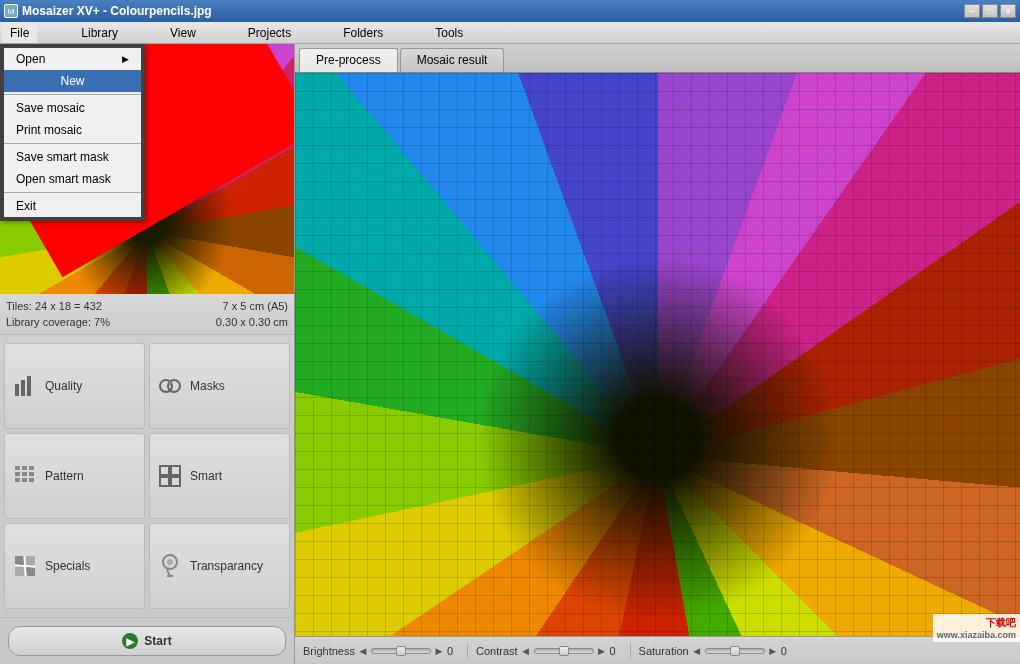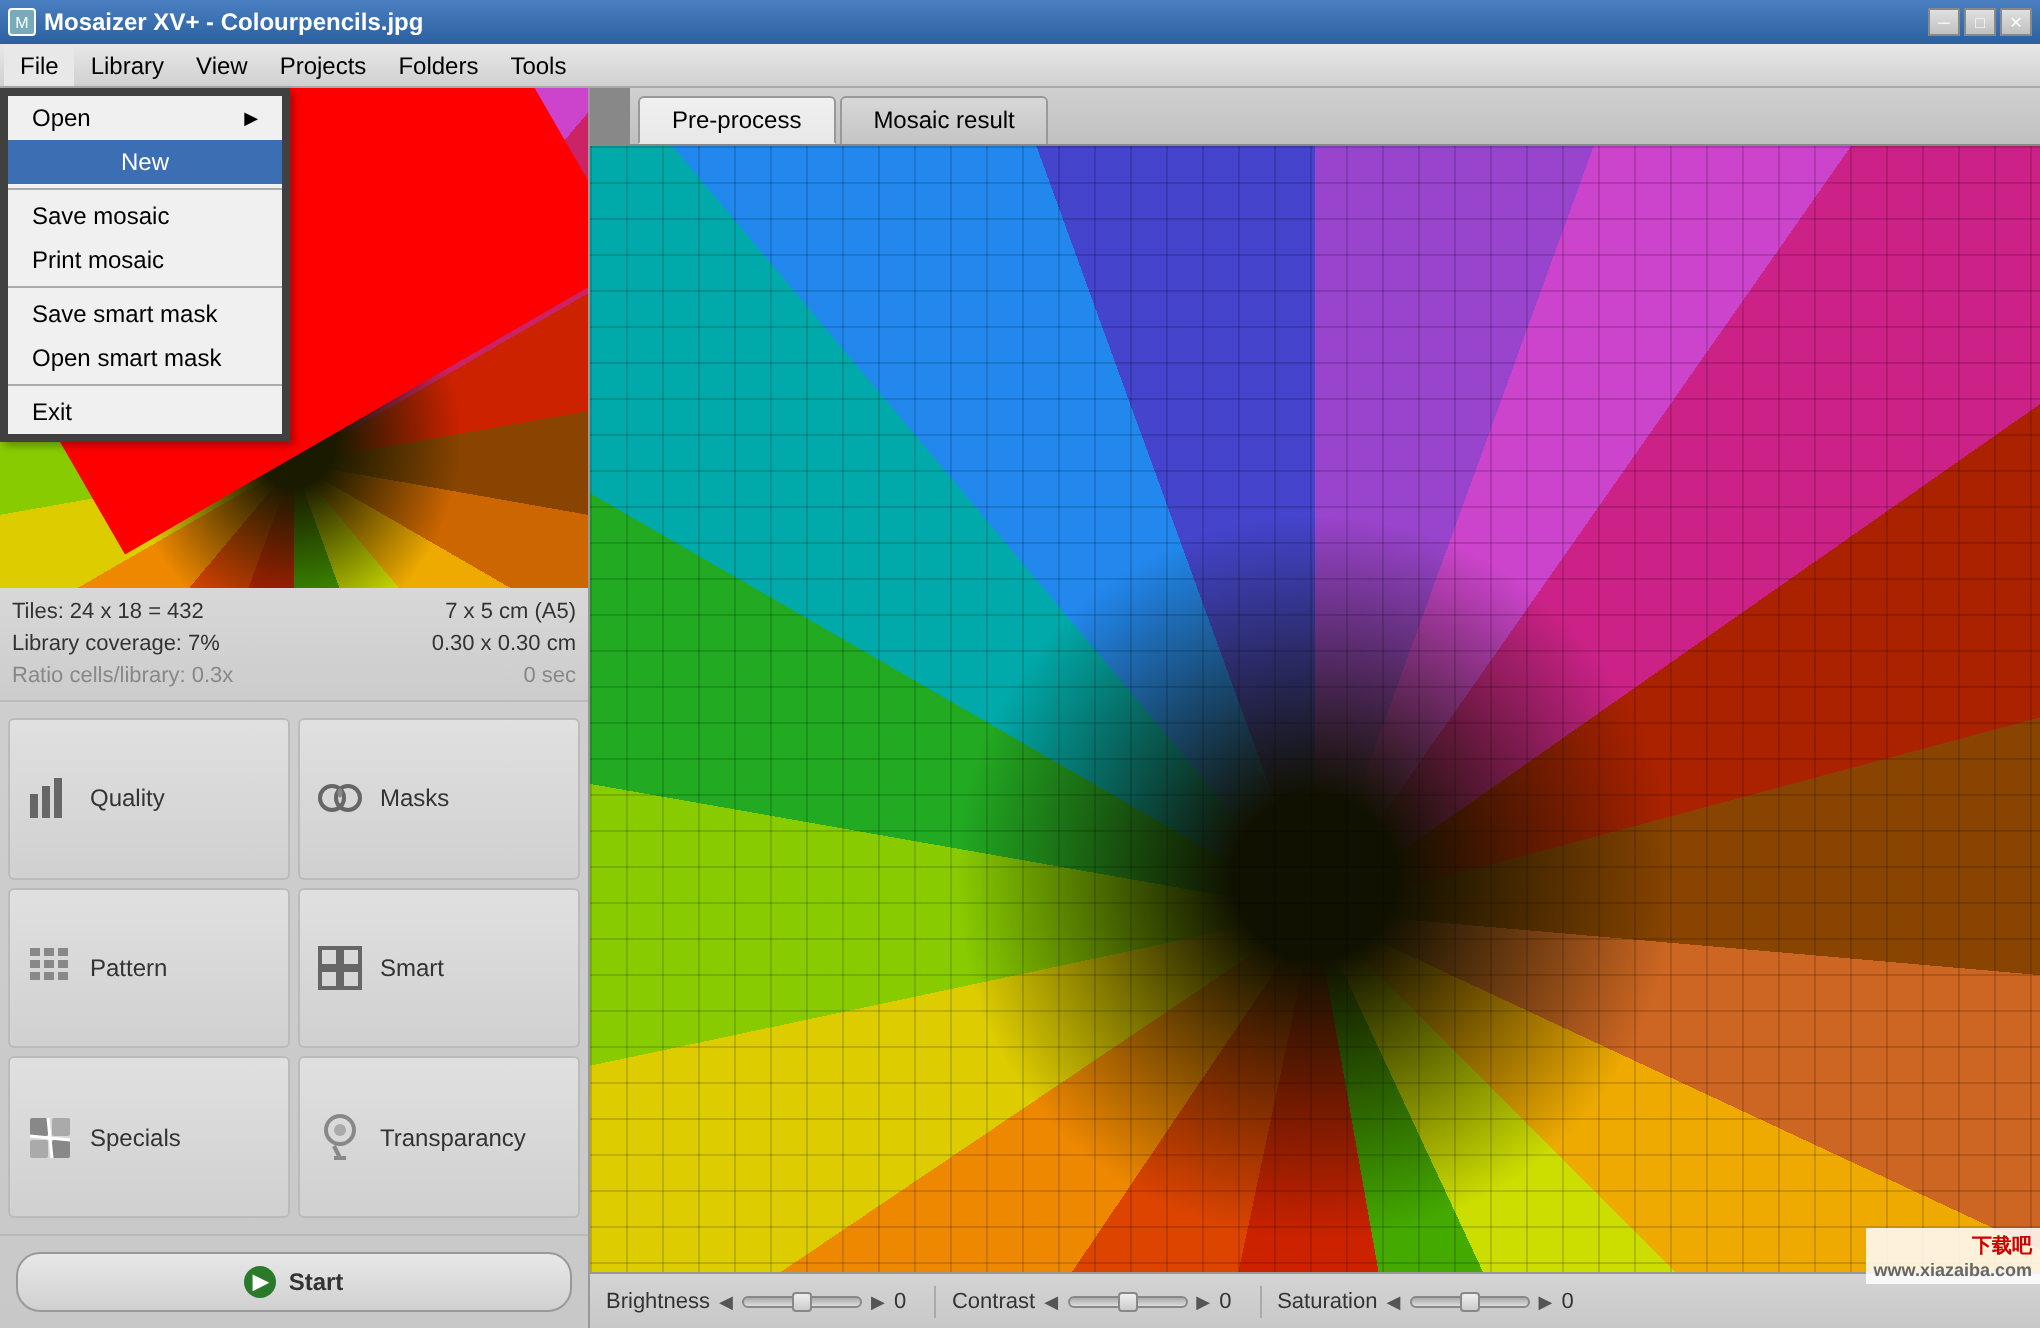--- a/index.html
+++ b/index.html
@@ -64,20 +64,21 @@
     
     #menu-bar {
       height: 22px;
       background: linear-gradient(to bottom, #e8e8e8, #d0d0d0);
       display: flex;
       align-items: center;
       border-bottom: 1px solid #aaa;
       padding: 0 2px;
       position: relative;
       z-index: 100;
+      gap: 36px;
     }
     .menu-item {
       padding: 2px 8px;
       cursor: pointer;
       height: 100%;
       display: flex;
       align-items: center;
       font-size: 12px;
     }
     .menu-item:hover, .menu-item.active {
@@ -263,21 +264,20 @@
       background: #888;
     }
 
     
     #tabs {
       display: flex;
       background: linear-gradient(to bottom, #d0d0d0, #c0c0c0);
       border-bottom: 1px solid #888;
       padding: 4px 4px 0;
       gap: 2px;
-      margin-left: 20px;
     }
     .tab {
       padding: 4px 16px;
       background: linear-gradient(to bottom, #d8d8d8, #c4c4c4);
       border: 1px solid #999;
       border-bottom: none;
       cursor: pointer;
       font-size: 12px;
       border-radius: 3px 3px 0 0;
     }
@@ -490,24 +490,20 @@
 
     <div id="info-bar">
       <div class="info-row">
         <span>Tiles: 24 x 18 = 432</span>
         <span>7 x 5 cm (A5)</span>
       </div>
       <div class="info-row">
         <span>Library coverage: 7%</span>
         <span>0.30 x 0.30 cm</span>
       </div>
-      <div class="info-row dimmed">
-        <span>Ratio cells/library: 0.3x</span>
-        <span>0 sec</span>
-      </div>
     </div>
 
     <div id="side-buttons">
 
       <div class="side-btn">
         <div class="btn-icon">
           <svg width="24" height="24" viewBox="0 0 24 24">
               <rect x="2" y="10" width="4" height="12" fill="#666"></rect>
               <rect x="8" y="6" width="4" height="16" fill="#666"></rect>
               <rect x="14" y="2" width="4" height="20" fill="#666"></rect>

